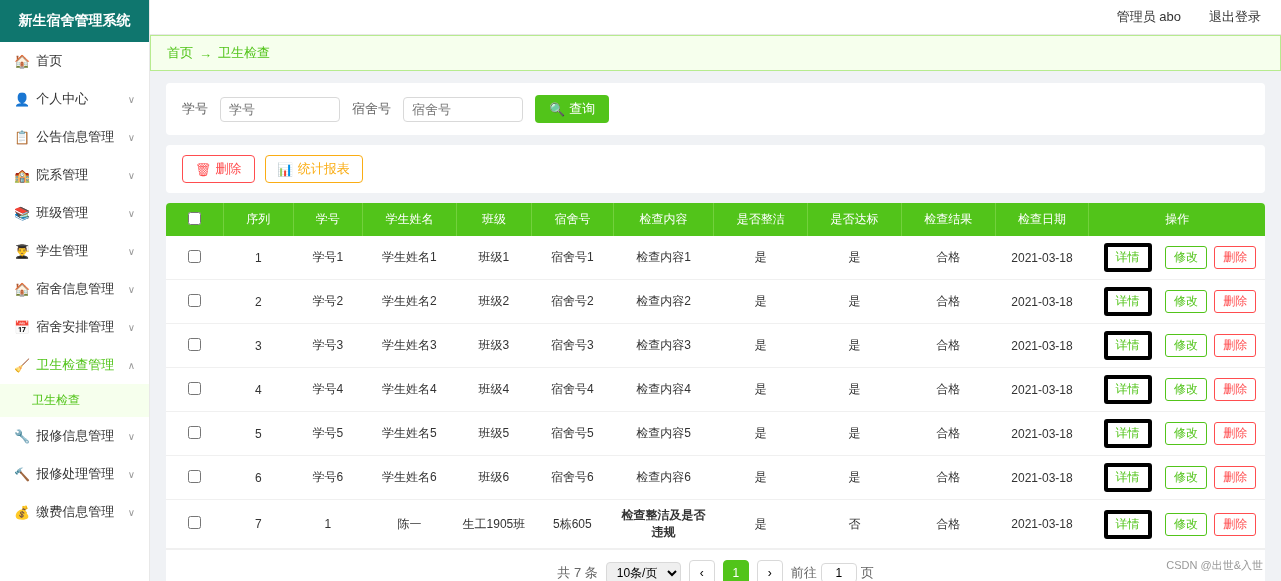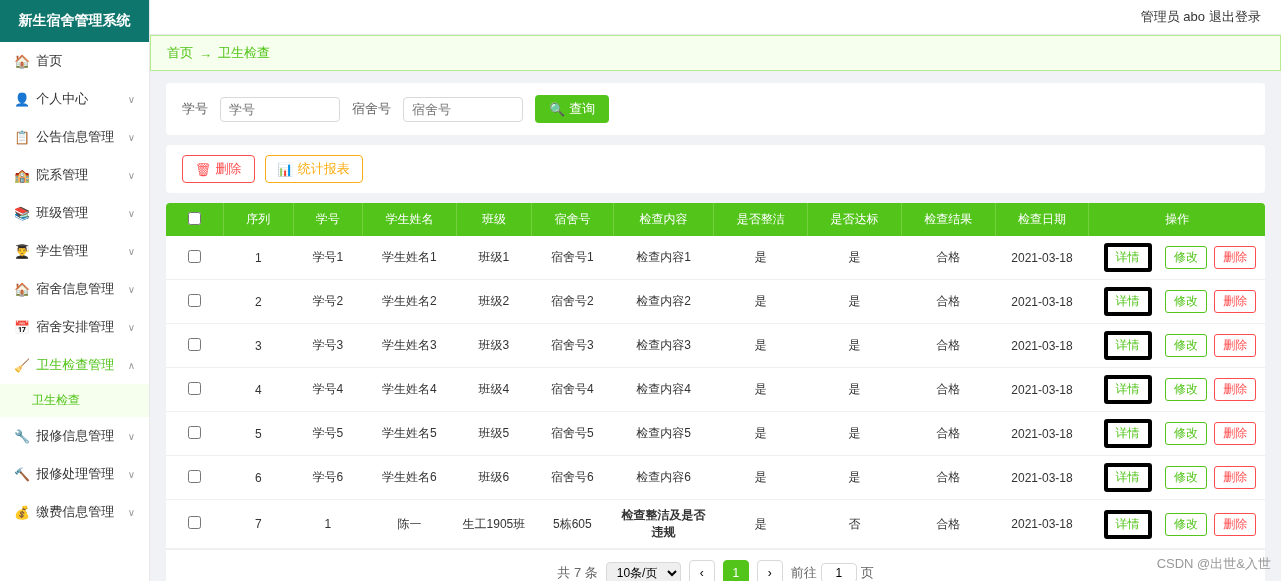--- a/index.html
+++ b/index.html
@@ -59,23 +59,23 @@
     
     .pagination { display: flex; align-items: center; justify-content: center; padding: 10px; gap: 8px; background: #fff; border-top: 1px solid #f0f0f0; font-size: 13px; }
     .page-info { color: #666; }
     .page-size-select { border: 1px solid #d9d9d9; border-radius: 4px; padding: 2px 6px; font-size: 12px; cursor: pointer; }
     .page-btn { width: 26px; height: 26px; border: 1px solid #d9d9d9; background: #fff; border-radius: 4px; cursor: pointer; display: flex; align-items: center; justify-content: center; font-size: 12px; }
     .page-btn.active { background: #52c41a; color: #fff; border-color: #52c41a; }
     .page-jump { display: flex; align-items: center; gap: 4px; color: #666; }
     .page-jump-input { width: 36px; border: 1px solid #d9d9d9; border-radius: 4px; padding: 2px 4px; text-align: center; font-size: 12px; }
 
     
-    .watermark { position: fixed; bottom: 8px; right: 10px; font-size: 13px; color: #999; }
-
-    .header-right { display: flex; align-items: flex-start; gap: 4px; }
+    .watermark { position: fixed; bottom: 8px; right: 18px; font-size: 11px; color: #999; }
+
+    .header-right { display: flex; align-items: flex-start; gap: 28px; }
   </style>
 </head>
 <body>
 
 <div class="sidebar">
   <div class="sidebar-logo">新生宿舍管理系统</div>
 
   <div class="sidebar-item">
     <div class="item-left">
       <span>🏠</span>

